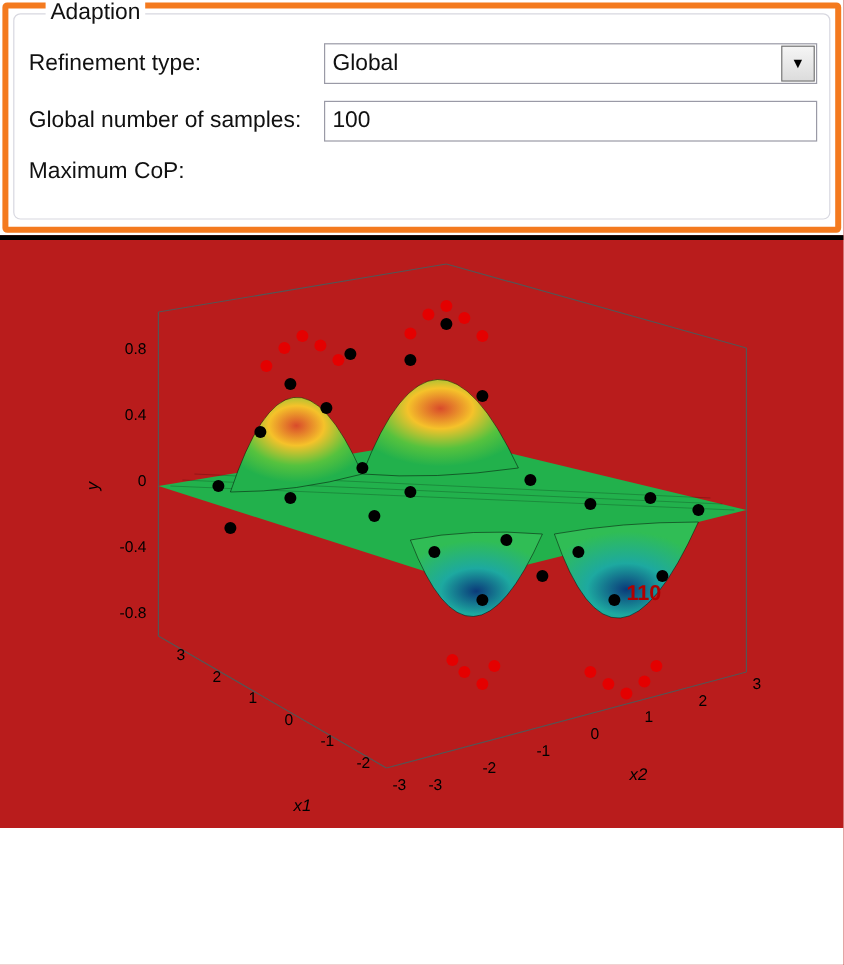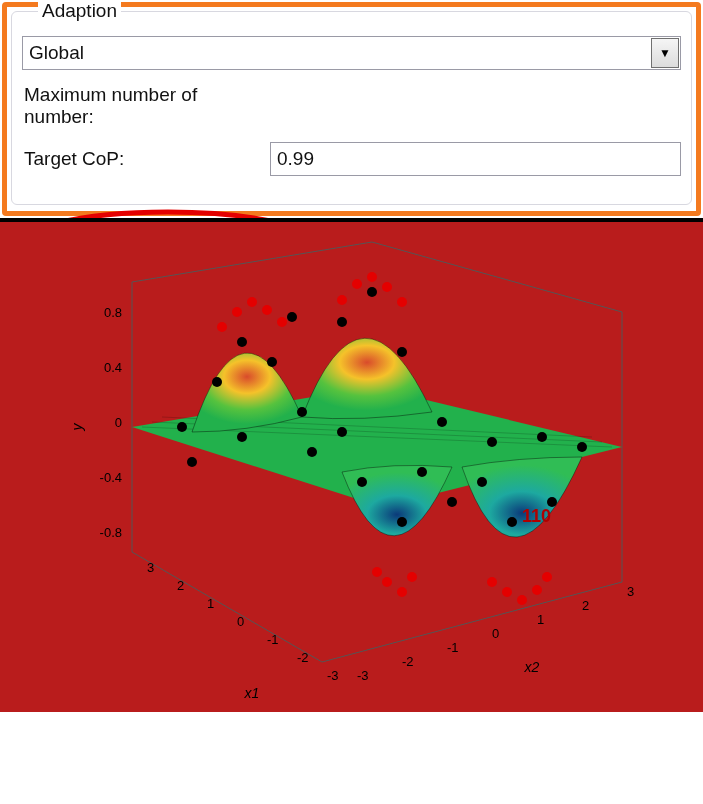--- a/index.html
+++ b/index.html
@@ -114,33 +114,34 @@
   }
 </style>
 </head>
 <body>
 
 <div class="top-panel">
   <div class="groupbox">
     <span class="group-title">Adaption</span>
 
     <div class="form-row">
+      <div class="form-label">Refinement type:</div>
       <div class="select-wrap">
         <input class="form-control" readonly="" value="Global" style="">
         <div class="select-arrow">▼</div>
       </div>
     </div>
 
     <div class="form-row">
-      <div class="form-label">Maximum number of number:</div>
+      <div class="form-label">Global number of samples:</div>
+      <input class="form-control" value="100" style="">
     </div>
 
     <div class="form-row">
-      <div class="form-label">Target CoP:</div>
-      <input class="form-control" value="0.99" style="">
+      <div class="form-label">Maximum CoP:</div>
     </div>
   </div>
 
   <svg class="red-circle" viewBox="0 0 330 86">
     <ellipse cx="165" cy="43" rx="158" ry="38" fill="none" stroke="#e40000" stroke-width="5"></ellipse>
   </svg>
 </div>
 
 <div class="plot-area">
   <svg class="plot-svg" width="620" height="490" viewBox="0 0 620 490">

